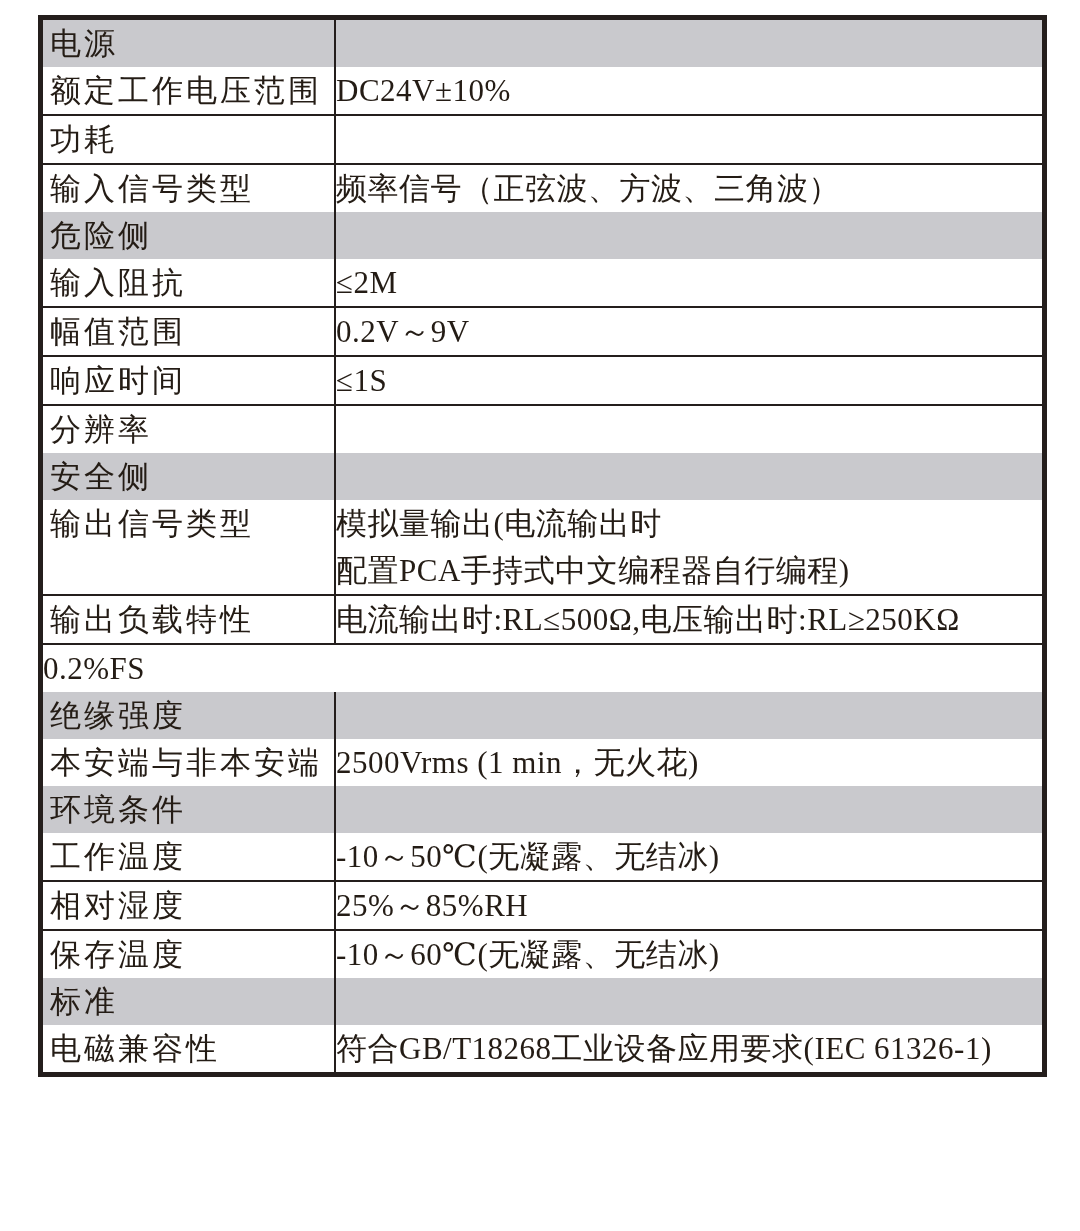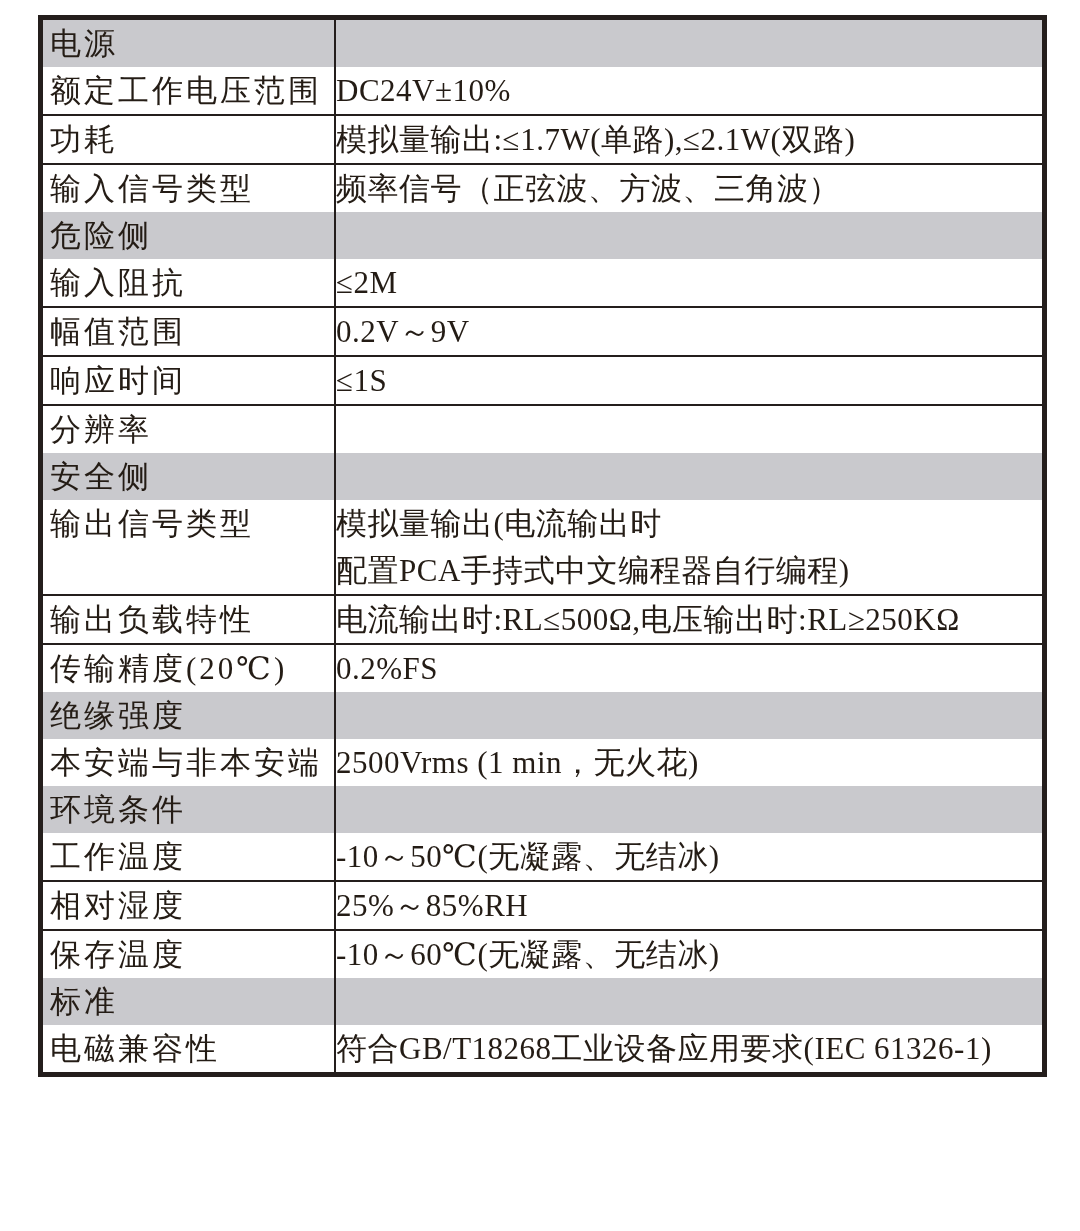--- a/index.html
+++ b/index.html
@@ -69,23 +69,20 @@
         <div class="c2"></div>
       </div>
       <div class="row item">
         <div class="c1">额定工作电压范围</div>
         <div class="c2">
           <div class="line">DC24V±10%</div>
         </div>
       </div>
       <div class="row item">
         <div class="c1">功耗</div>
-        <div class="c2">
-          <div class="line">模拟量输出:≤1.7W(单路),≤2.1W(双路)</div>
-        </div>
       </div>
       <div class="row item">
         <div class="c1">输入信号类型</div>
         <div class="c2">
           <div class="line">频率信号（正弦波、方波、三角波）</div>
         </div>
       </div>
       <div class="row section">
         <div class="c1">危险侧</div>
         <div class="c2"></div>
@@ -122,21 +119,20 @@
           <div class="line">配置PCA手持式中文编程器自行编程)</div>
         </div>
       </div>
       <div class="row item">
         <div class="c1">输出负载特性</div>
         <div class="c2">
           <div class="line">电流输出时:RL≤500Ω,电压输出时:RL≥250KΩ</div>
         </div>
       </div>
       <div class="row item">
-        <div class="c1">传输精度(20℃)</div>
         <div class="c2">
           <div class="line">0.2%FS</div>
         </div>
       </div>
       <div class="row section">
         <div class="c1">绝缘强度</div>
         <div class="c2"></div>
       </div>
       <div class="row item">
         <div class="c1">本安端与非本安端</div>

